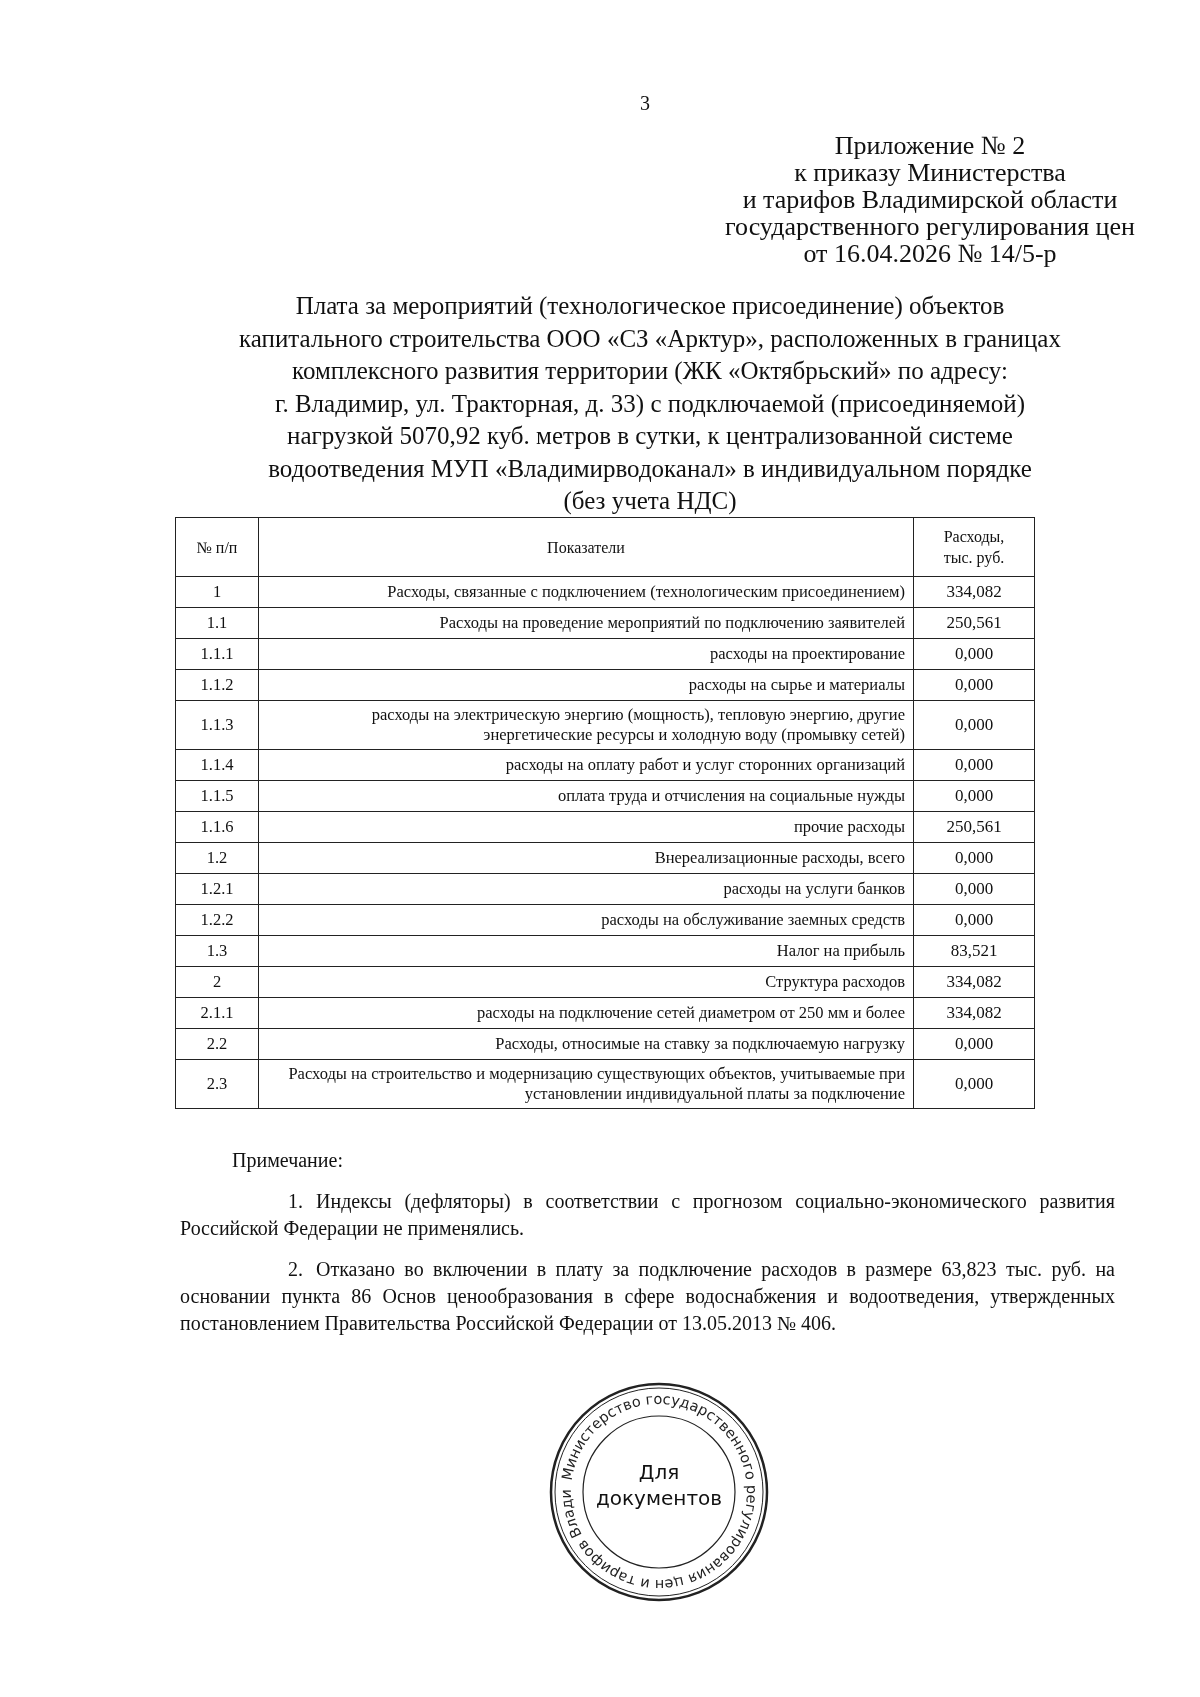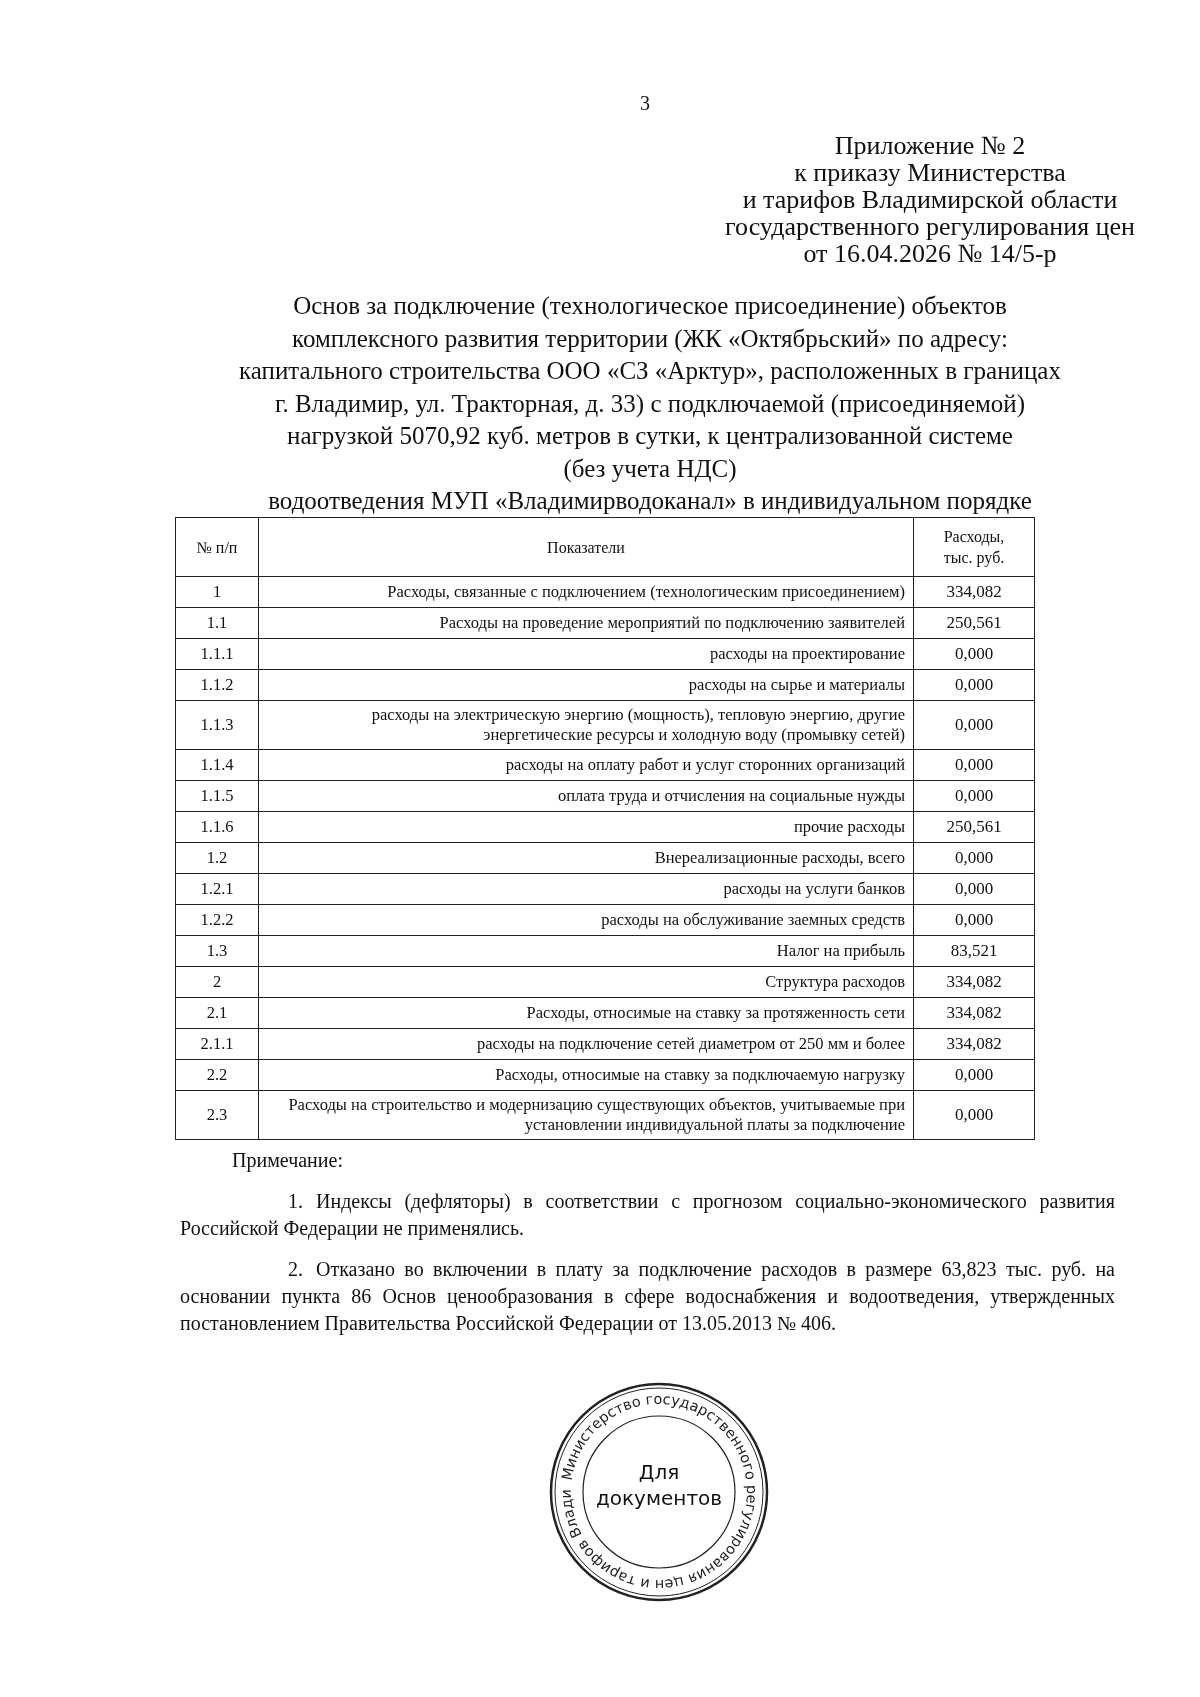--- a/index.html
+++ b/index.html
@@ -36,27 +36,27 @@
 
 <div class="appendix">
   <div>Приложение № 2</div>
   <div>к приказу Министерства</div>
   <div>и тарифов Владимирской области</div>
   <div>государственного регулирования цен</div>
   <div>от 16.04.2026 № 14/5-р</div>
 </div>
 
 <div class="title">
-  <div>Основ за подключение (технологическое присоединение) объектов</div>
+  <div>Плата за мероприятий (технологическое присоединение) объектов</div>
+  <div>капитального строительства ООО «СЗ «Арктур», расположенных в границах</div>
   <div>комплексного развития территории (ЖК «Октябрьский» по адресу:</div>
-  <div>капитального строительства ООО «СЗ «Арктур», расположенных в границах</div>
   <div>г. Владимир, ул. Тракторная, д. 33) с подключаемой (присоединяемой)</div>
   <div>нагрузкой 5070,92 куб. метров в сутки, к централизованной системе</div>
+  <div>водоотведения МУП «Владимирводоканал» в индивидуальном порядке</div>
   <div>(без учета НДС)</div>
-  <div>водоотведения МУП «Владимирводоканал» в индивидуальном порядке</div>
 </div>
 
 <table class="costs">
   <thead>
     <tr>
       <th style="width:66px">№ п/п</th>
       <th>Показатели</th>
       <th style="width:104px">
         <div>Расходы,</div>
         <div>тыс. руб.</div>
@@ -123,25 +123,20 @@
         <td class="num">1.3</td>
         <td class="ind">Налог на прибыль</td>
         <td class="val">83,521</td>
       </tr>
     <tr>
         <td class="num">2</td>
         <td class="ind">Структура расходов</td>
         <td class="val">334,082</td>
       </tr>
     <tr>
-        <td class="num">2.1</td>
-        <td class="ind">Расходы, относимые на ставку за протяженность сети</td>
-        <td class="val">334,082</td>
-      </tr>
-    <tr>
         <td class="num">2.1.1</td>
         <td class="ind">расходы на подключение сетей диаметром от 250 мм и более</td>
         <td class="val">334,082</td>
       </tr>
     <tr>
         <td class="num">2.2</td>
         <td class="ind">Расходы, относимые на ставку за подключаемую нагрузку</td>
         <td class="val">0,000</td>
       </tr>
     <tr class="tall">

